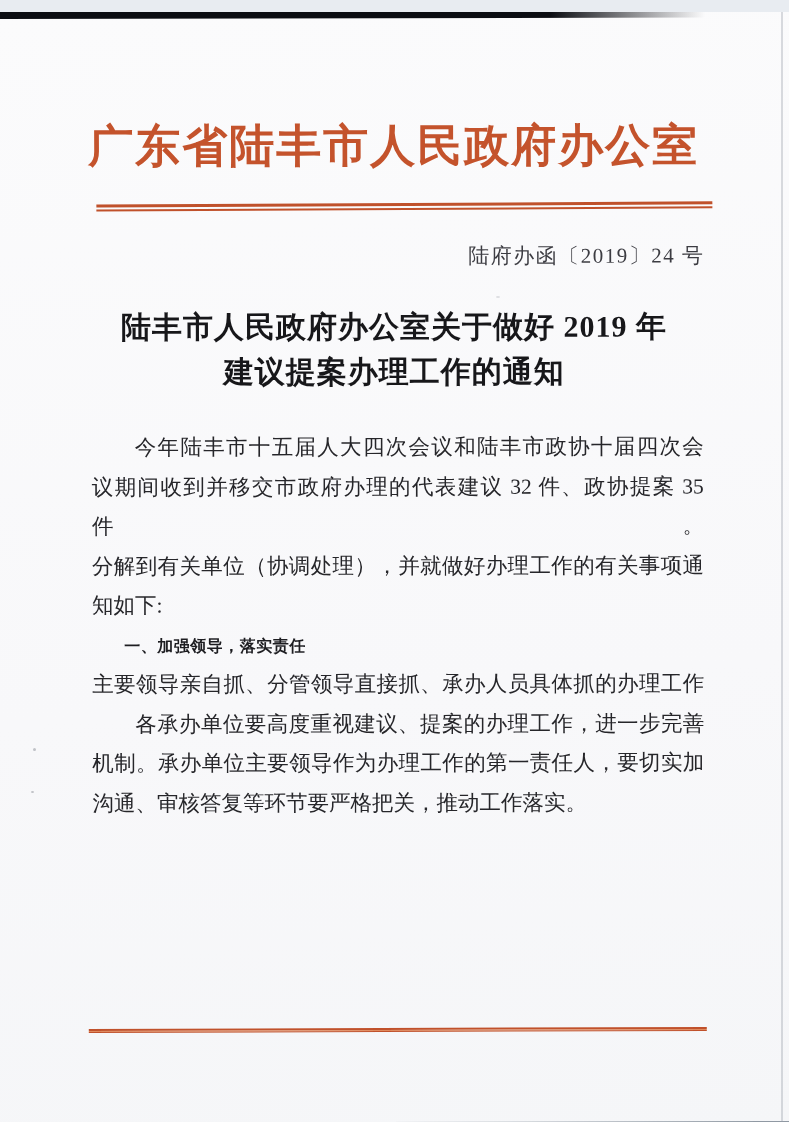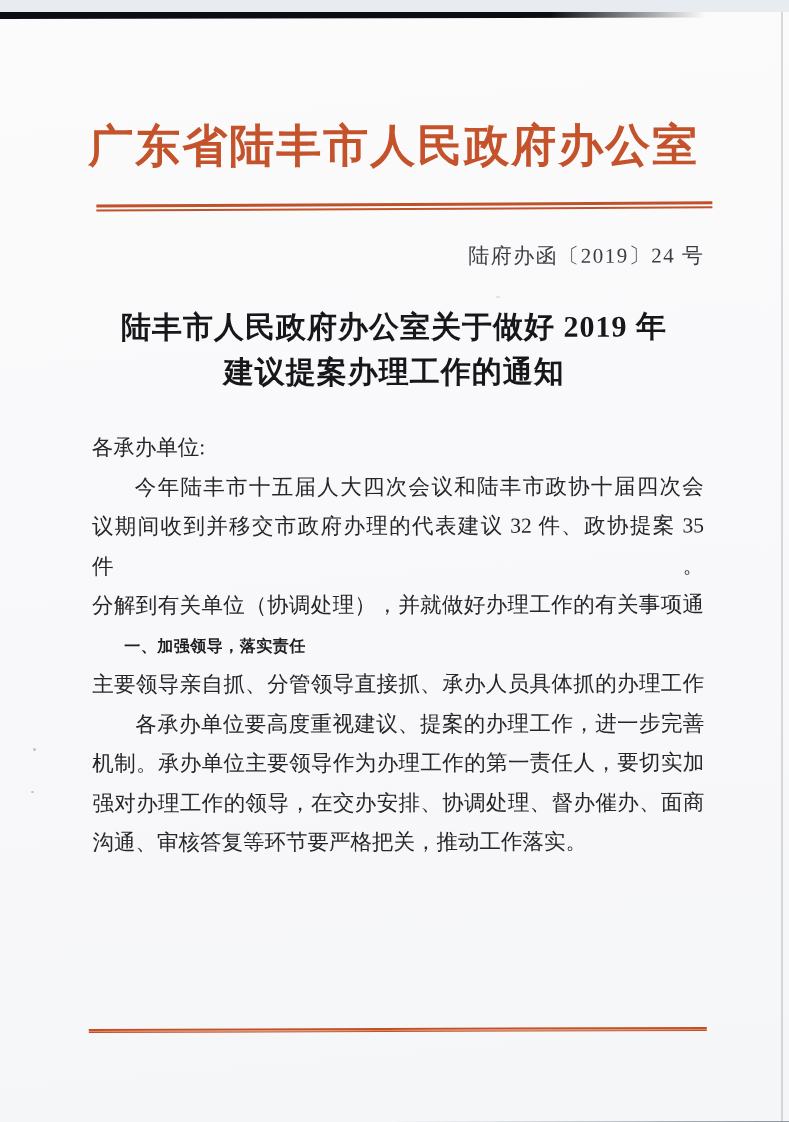--- a/index.html
+++ b/index.html
@@ -139,29 +139,28 @@
 
     <div class="doc-number">陆府办函〔2019〕24 号</div>
 
     <div class="doc-title">
       <div>陆丰市人民政府办公室关于做好 2019 年</div>
       <div>建议提案办理工作的通知</div>
     </div>
 
     <div class="body-block" id="body-block">
 
-    <div class="body-line">各承办单位:</div>
         <div class="body-line justify indent">今年陆丰市十五届人大四次会议和陆丰市政协十届四次会</div>
         <div class="body-line justify">议期间收到并移交市政府办理的代表建议 32 件、政协提案 35 件。</div>
         <div class="body-line justify">分解到有关单位（协调处理），并就做好办理工作的有关事项通</div>
+        <div class="body-line">知如下:</div>
         <div class="body-line indent bold">一、加强领导，落实责任</div>
         <div class="body-line justify">主要领导亲自抓、分管领导直接抓、承办人员具体抓的办理工作</div>
         <div class="body-line justify indent">各承办单位要高度重视建议、提案的办理工作，进一步完善</div>
         <div class="body-line justify">机制。承办单位主要领导作为办理工作的第一责任人，要切实加</div>
-        <div class="body-line justify">强对办理工作的领导，在交办安排、协调处理、督办催办、面商</div>
         <div class="body-line">沟通、审核答复等环节要严格把关，推动工作落实。</div>
       </div>
 
     <div class="footer-rule">
       <div class="l1"></div>
       <div class="l2"></div>
       <div class="l3"></div>
     </div>
 
   </div>

